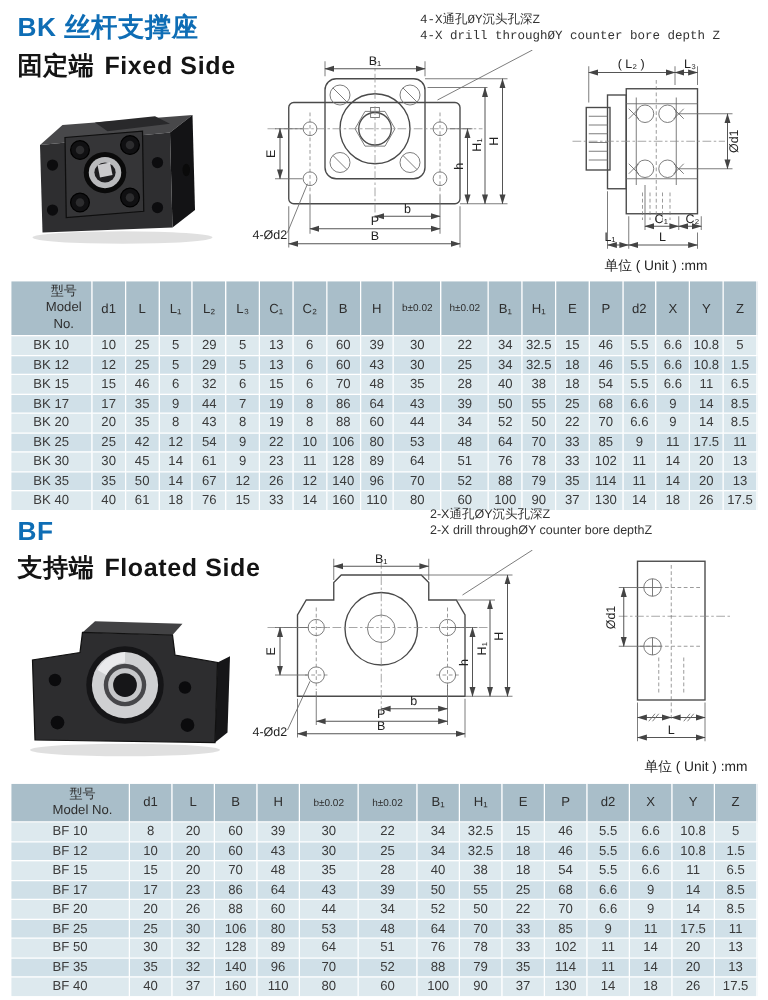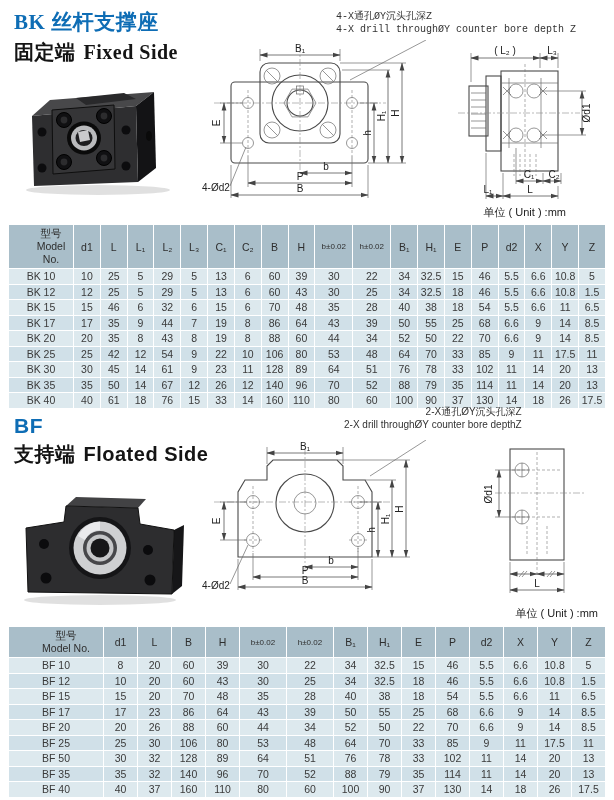--- a/index.html
+++ b/index.html
@@ -29,21 +29,21 @@
   svg text{font-family:"Liberation Sans",sans-serif;font-size:10px;fill:#222;}
   .ol{fill:none;stroke:#4a4a4a;stroke-width:1.1;}
   .thin{fill:none;stroke:#6a6a6a;stroke-width:.7;}
   .dim{fill:none;stroke:#555;stroke-width:.8;}
   .cl{fill:none;stroke:#8a8a8a;stroke-width:.6;stroke-dasharray:7 2 2 2;}
   .dsh{fill:none;stroke:#7a7a7a;stroke-width:.6;stroke-dasharray:3 2;}
 </style>
 </head>
 <body>
 
-<div class="abs" style="left:14px;top:8px;font-family:Liberation Serif, serif;">
+<div class="abs" style="left:14px;top:8px;">
   <div class="title-l1">
     <span>BK</span><span class="cn">丝杆支撑座</span>
   </div>
   <div class="title-l2">
     <span>固定端</span><span class="en">Fixed Side</span>
   </div>
 </div>
 
 <div class="abs note" style="left:336px;top:10px;font-family:Liberation Mono, monospace;">
   <div>4-X通孔ØY沉头孔深Z</div>
@@ -437,21 +437,21 @@
 
 <div class="abs" style="left:14px;top:414px;">
   <div class="title-l1">
     <span>BF</span>
   </div>
   <div class="title-l2">
     <span>支持端</span><span class="en">Floated Side</span>
   </div>
 </div>
 
-<div class="abs note" style="left:344px;top:405px;text-align:right;">
+<div class="abs note" style="left:344px;top:405px;">
   <div>2-X通孔ØY沉头孔深Z</div>
   <div>2-X drill throughØY counter bore depthZ</div>
 </div>
 
 <svg class="abs" style="left:14px;top:486px;" width="176" height="122" viewBox="0 0 176 122">
   <ellipse cx="86" cy="114" rx="76" ry="5" fill="rgba(0,0,0,0.12)"></ellipse>
   <polygon points="52,20 124,22 132,13 62,11" fill="#424244"></polygon>
   <polygon points="158,108 160,44 170,39 168,100" fill="#161618"></polygon>
   <path d="M12,42 L14,106 L158,108 L160,44 L126,38 L124,22 L52,20 L50,36 Z" fill="#2d2d2f" stroke="#111" stroke-width="1"></path>
   <circle cx="86" cy="62" r="31" fill="#151517"></circle>

